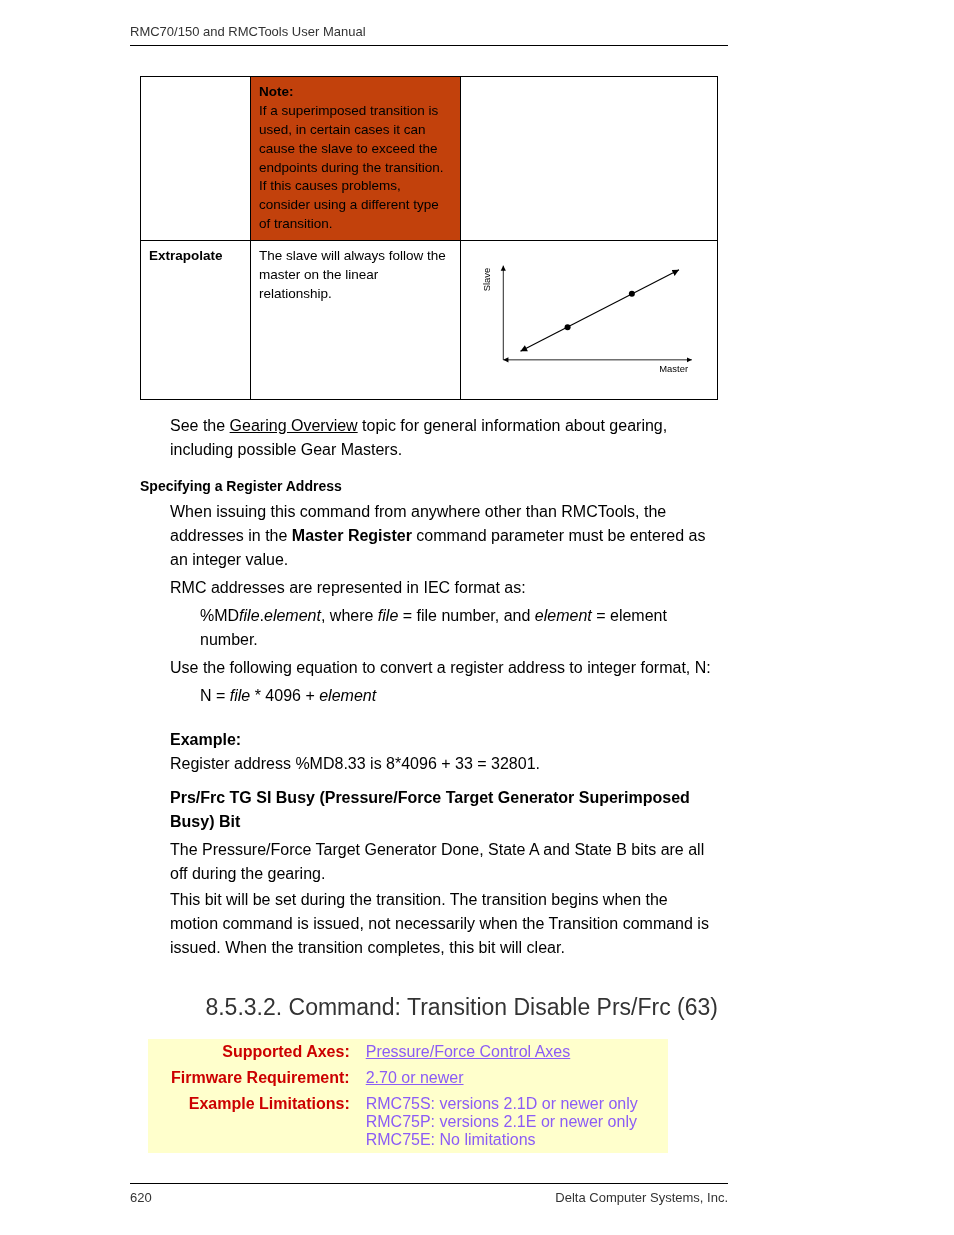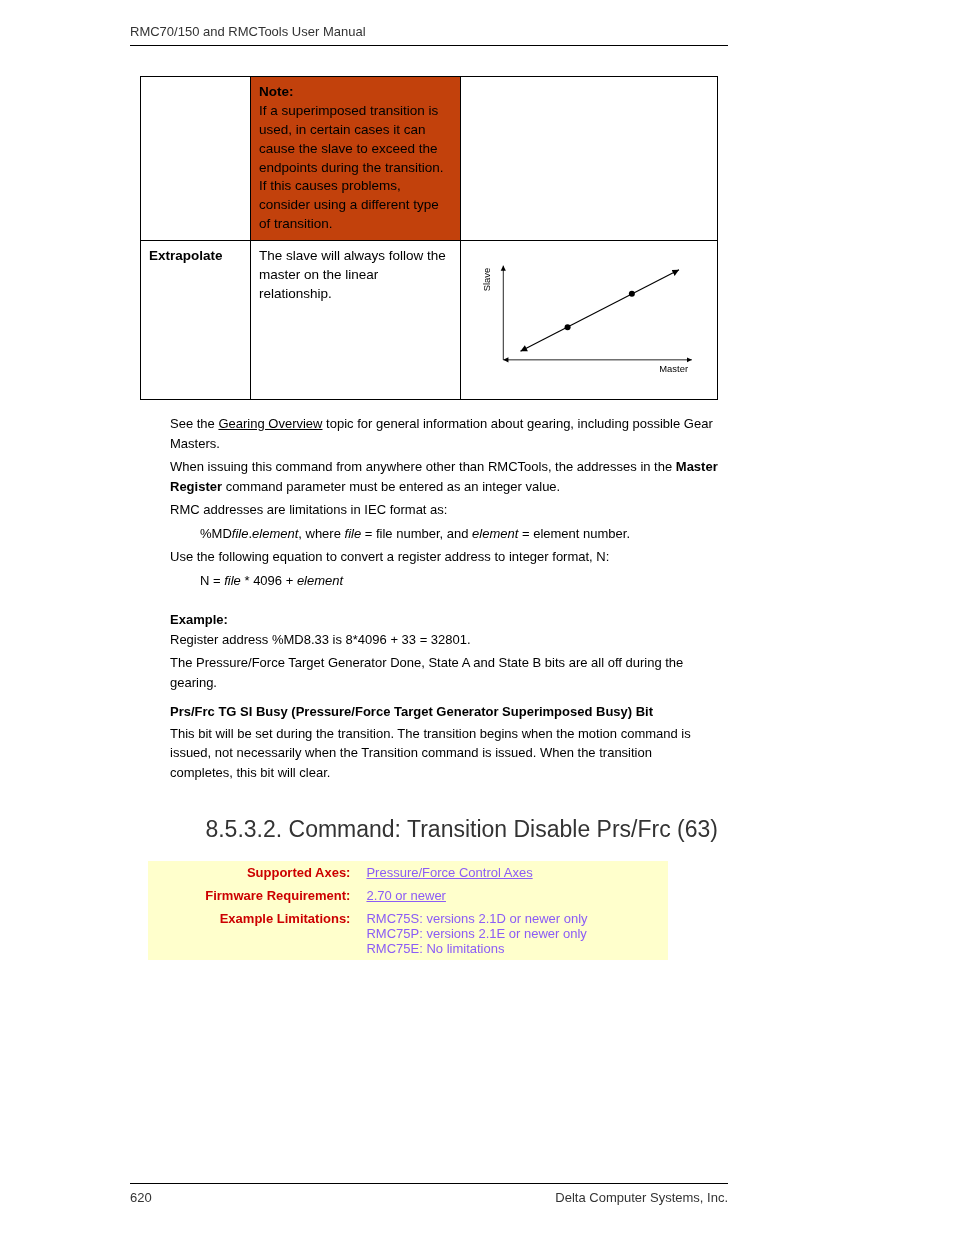--- a/index.html
+++ b/index.html
@@ -44,21 +44,21 @@
     padding: 6px 8px;
     font-size: 13.5px;
     line-height: 1.4;
   }
   .col1 { width: 110px; }
   .col2 { width: 210px; }
   .col3 { width: auto; }
   .note-cell { background: #c2410c; }
   .graph-svg { width: 100%; height: 140px; }
   .body-text {
-    font-size: 13px;
+    font-size: 16px;
     line-height: 1.5;
     margin-top: 14px;
   }
   .h3 {
     font-weight: bold;
     font-size: 14px;
     margin-top: 16px;
     margin-bottom: 6px;
   }
   .indent { margin-left: 30px; }
@@ -72,21 +72,21 @@
     text-align: right;
   }
   .info-table {
     border-collapse: collapse;
     width: 520px;
     background: #ffffcc;
     margin-left: 8px;
   }
   .info-table td {
     padding: 4px 8px;
-    font-size: 13px;
+    font-size: 16px;
     vertical-align: top;
   }
   .info-table .lbl {
     text-align: right;
     color: #cc0000;
     font-weight: bold;
     white-space: nowrap;
   }
   .info-table .val { color: #8b5cf6; }
   .info-table .val .link { text-decoration: underline; }
@@ -155,41 +155,42 @@
           </svg>
         </td>
       </tr>
     </tbody>
       </table>
 
     <div class="body-text indent">
       <span>See the </span><span class="link">Gearing Overview</span><span> topic for general information about gearing, including possible Gear Masters.</span>
     </div>
 
+    <div class="h3">Specifying a Register Address</div>
     <div class="body-text indent" style="margin-top:4px">
       <span>When issuing this command from anywhere other than RMCTools, the addresses in the </span><b>Master Register</b><span> command parameter must be entered as an integer value.</span>
     </div>
-    <div class="body-text indent" style="margin-top:4px">RMC addresses are limitations in IEC format as:</div>
+    <div class="body-text indent" style="margin-top:4px">RMC addresses are represented in IEC format as:</div>
     <div class="body-text indent2" style="margin-top:4px">
       <span>%MD</span><i>file</i><span>.</span><i>element</i><span>, where </span><i>file</i><span> = file number, and </span><i>element</i><span> = element number.</span>
     </div>
     <div class="body-text indent" style="margin-top:4px">Use the following equation to convert a register address to integer format, N:</div>
     <div class="body-text indent2" style="margin-top:4px">
       <span>N =  </span><i>file</i><span> * 4096 + </span><i>element</i>
     </div>
 
     <div class="body-text indent" style="margin-top:20px">
       <b>Example:</b><br>
       <span>Register address %MD8.33 is 8*4096 + 33 = 32801.</span>
     </div>
 
-    <div class="body-text indent" style="margin-top:4px">The Pressure/Force Target Generator Done, State A and State B bits are all off during the gearing.</div>
     <div class="body-text indent" style="margin-top:10px">
       <b>Prs/Frc TG SI Busy (Pressure/Force Target Generator Superimposed Busy) Bit</b>
     </div>
+    <div class="body-text indent" style="margin-top:4px">The Pressure/Force Target Generator Done, State A and State B bits are all off during the gearing.</div>
     <div class="body-text indent" style="margin-top:2px">This bit will be set during the transition. The transition begins when the motion command is issued, not necessarily when the Transition command is issued. When the transition completes, this bit will clear.</div>
 
     <div class="sect-title">8.5.3.2. Command: Transition Disable Prs/Frc (63)</div>
 
     <table class="info-table">
       <tbody>
           <tr>
         <td class="lbl">Supported Axes:</td>
         <td class="val"><span class="link">Pressure/Force Control Axes</span></td>
       </tr>

